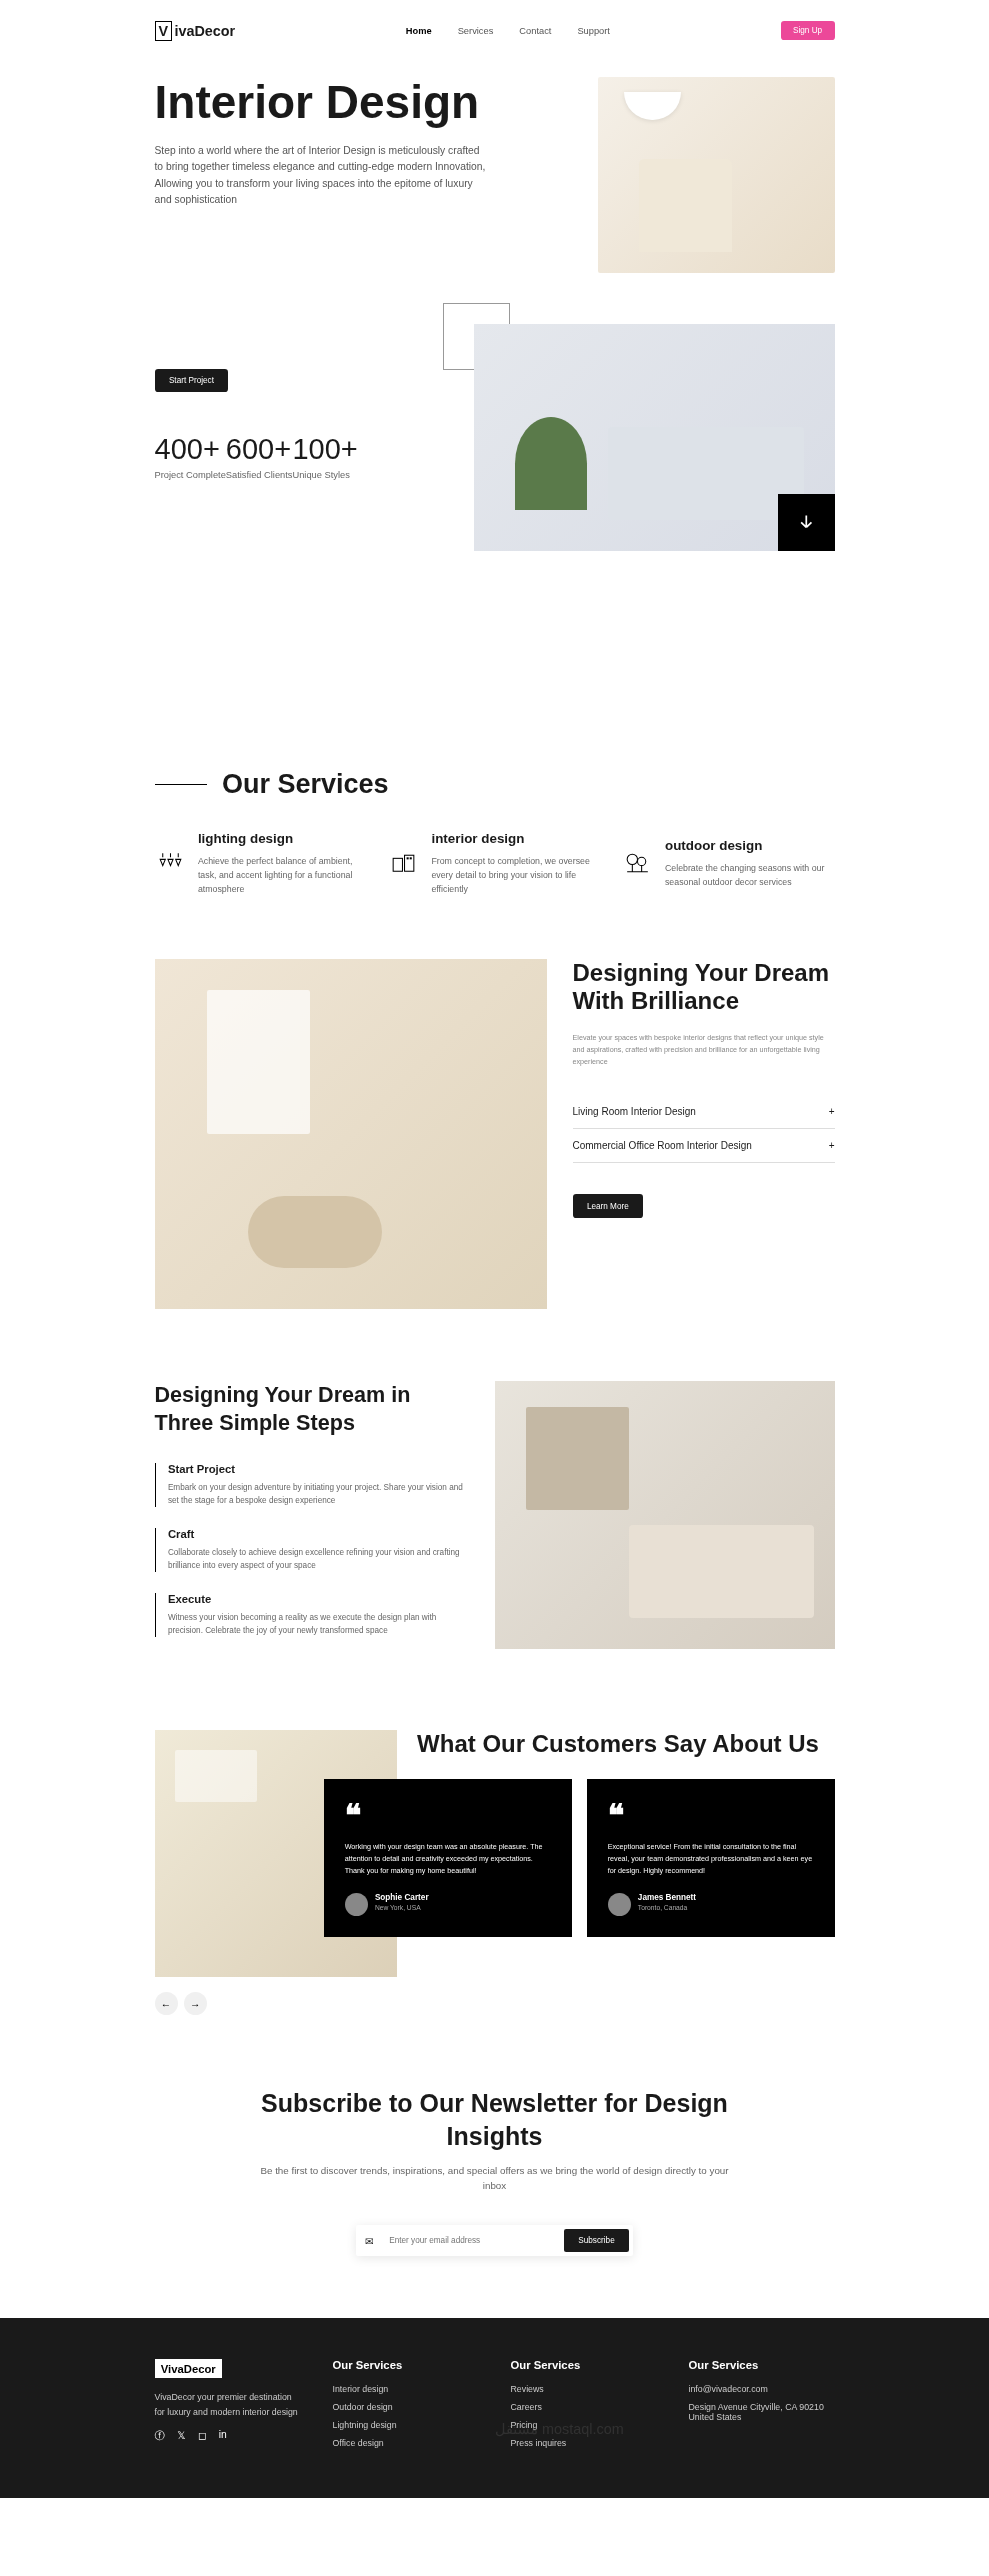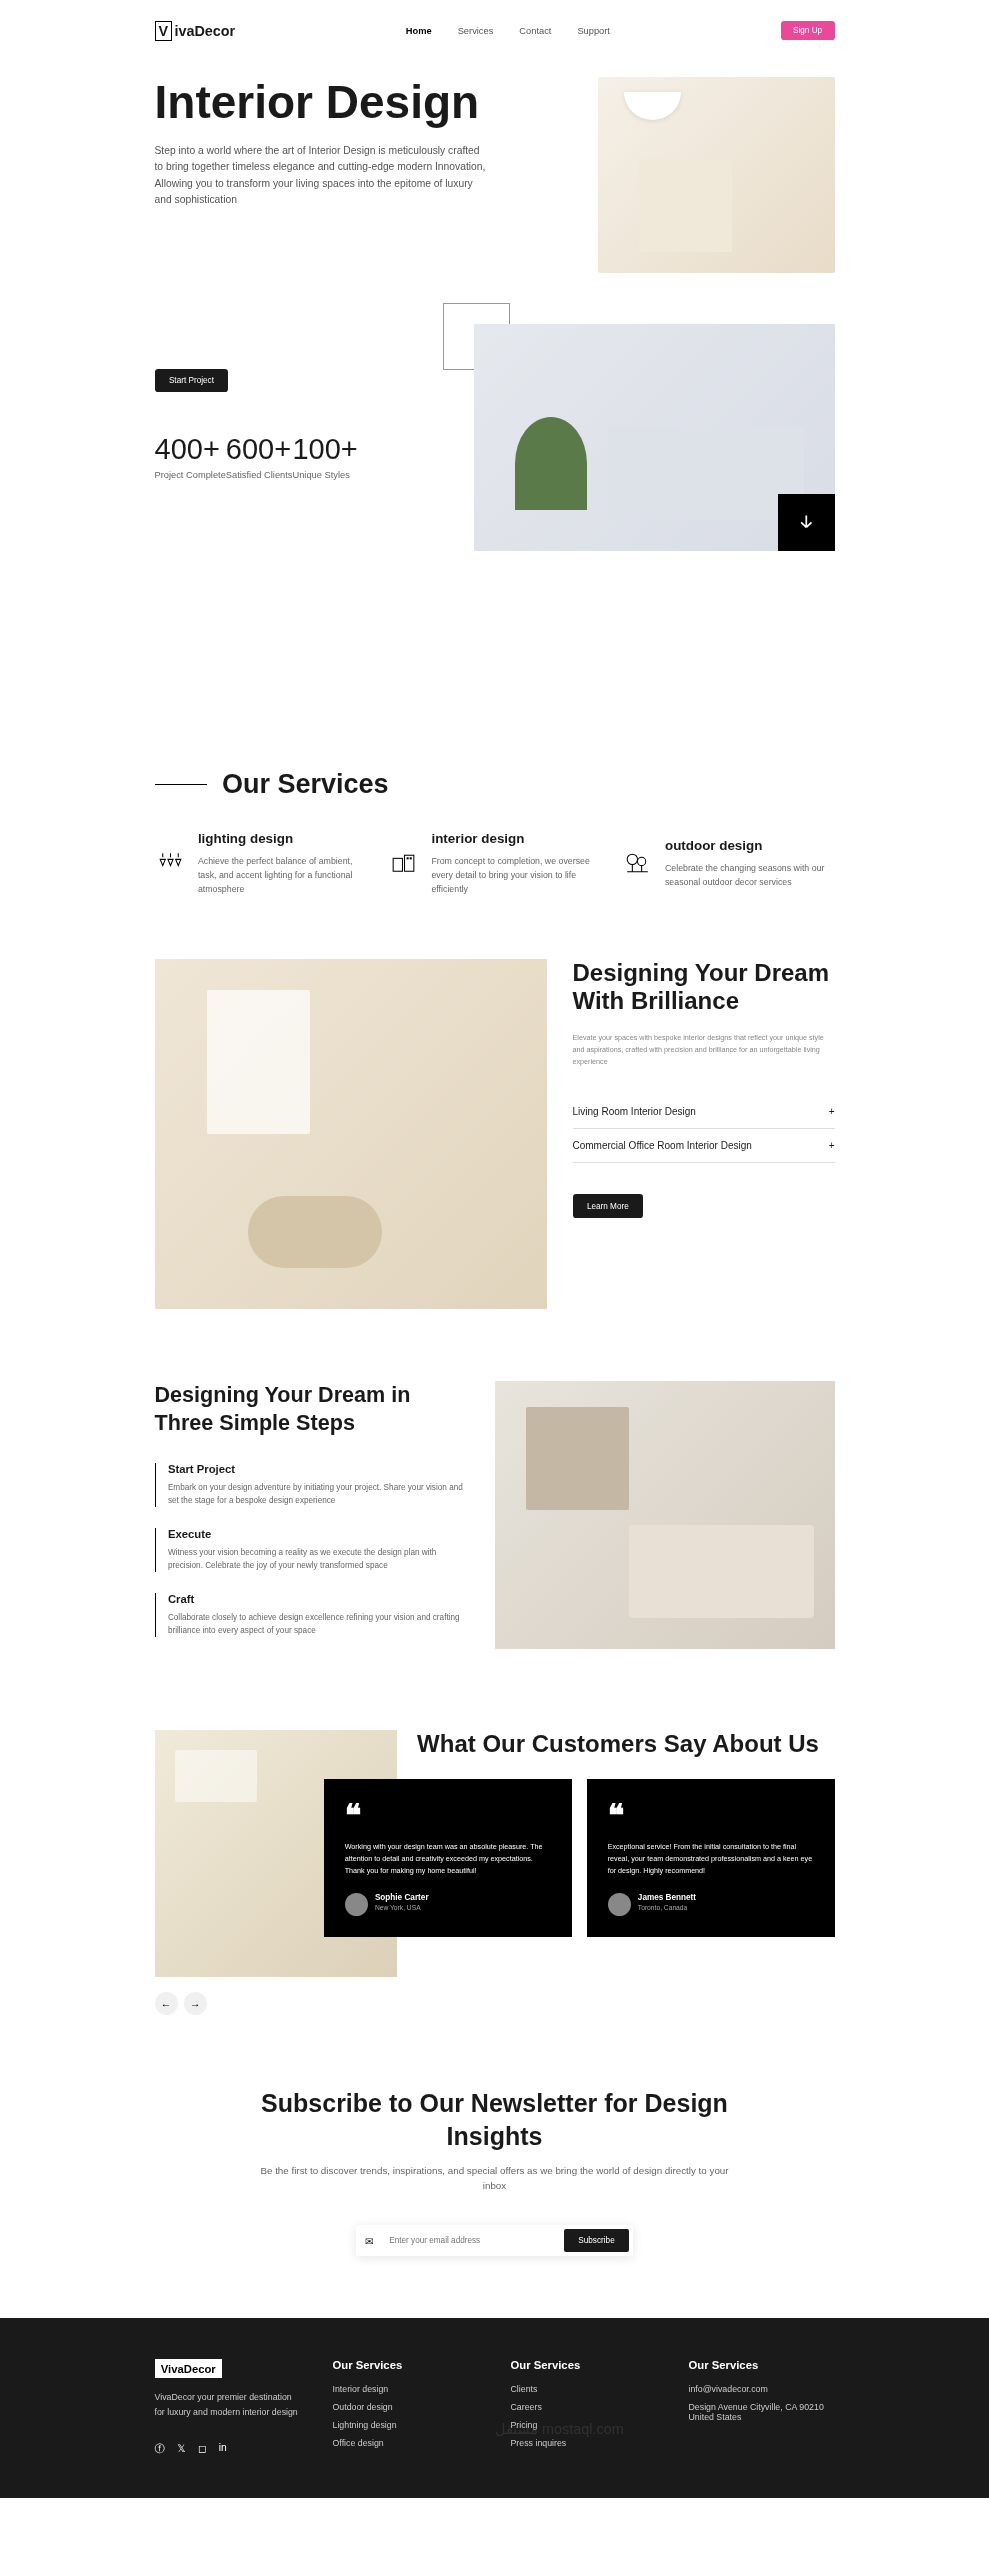--- a/index.html
+++ b/index.html
@@ -78,21 +78,21 @@
 .news-title{font-size:25px;font-weight:600;line-height:1.3;margin-bottom:10.3px}
 .news-desc{font-size:9.8px;color:#666;line-height:1.6;margin-bottom:31px}
 .news-form{display:inline-flex;gap:0;align-items:center;box-shadow:0 2.1px 10.3px rgba(0,0,0,0.1);padding:4.1px;border-radius:2.1px}
 .news-input{border:none;padding:7.2px 10.3px;font-size:8.2px;width:185px;outline:none}
 .mail-icon{padding:0 5.2px;font-size:10.3px}
 .subscribe-btn{background:#1a1a1a;color:#fff;padding:7.2px 14.4px;border:none;border-radius:2.1px;font-size:8.2px;cursor:pointer}
 footer{background:#1a1a1a;color:#fff;margin-top:62px;padding:41px 0}
 .footer-inner{display:flex;gap:32px;max-width:824px;margin:0 auto;padding:0 72px}
 .footer-col{flex:1}
 .footer-logo{background:#fff;color:#000;display:inline-block;padding:3.1px 6.2px;font-weight:700;font-size:11.3px;margin-bottom:12.4px}
-.footer-desc{font-size:8.8px;line-height:1.7;color:#ccc;margin-bottom:22px}
+.footer-desc{font-size:8.8px;line-height:1.7;color:#ccc;margin-bottom:9px}
 .social{display:flex;gap:12.4px}
 .social span{font-size:10.3px;cursor:pointer}
 .footer-col h4{font-size:11.3px;font-weight:600;margin-bottom:12.4px;white-space:nowrap}
 .footer-col li{list-style:none;margin-bottom:8.2px;font-size:8.8px;color:#ccc;cursor:pointer}
 .watermark{position:absolute;opacity:0.2;font-size:14.4px;color:#888}
 </style>
 </head>
 <body>
 
 <div class="container">
@@ -201,26 +201,26 @@
 </section>
 
 <section class="steps-section">
   <div class="steps-left">
     <h2 class="steps-title">Designing Your Dream in Three Simple Steps</h2>
     <div class="step">
           <h4>Start Project</h4>
           <p>Embark on your design adventure by initiating your project. Share your vision and set the stage for a bespoke design experience</p>
         </div>
     <div class="step">
+          <h4>Craft</h4>
+          <p>Collaborate closely to achieve design excellence refining your vision and crafting brilliance into every aspect of your space</p>
+        </div>
+    <div class="step">
           <h4>Execute</h4>
           <p>Witness your vision becoming a reality as we execute the design plan with precision. Celebrate the joy of your newly transformed space</p>
-        </div>
-    <div class="step">
-          <h4>Craft</h4>
-          <p>Collaborate closely to achieve design excellence refining your vision and crafting brilliance into every aspect of your space</p>
         </div>
   </div>
   <div class="steps-img"></div>
 </section>
 
 <section class="testimonials-section">
   <div class="test-wrap">
     <div class="test-img"></div>
     <div class="test-content">
       <h2 class="test-title">What Our Customers Say About Us</h2>
@@ -284,21 +284,21 @@
       <ul>
           <li>Interior design</li>
           <li>Outdoor design</li>
           <li>Lightning design</li>
           <li>Office design</li>
         </ul>
     </div>
     <div class="footer-col" style="position:relative">
       <h4>Our Services</h4>
       <ul>
-          <li>Clients</li>
+          <li>Reviews</li>
           <li>Careers</li>
           <li>Pricing</li>
           <li>Press inquires</li>
         </ul>
       <div class="watermark" style="top:62px;left:-15.5px">مستقل mostaql.com</div>
     </div>
     <div class="footer-col">
       <h4>Our Services</h4>
       <ul>
           <li>info@vivadecor.com</li>

